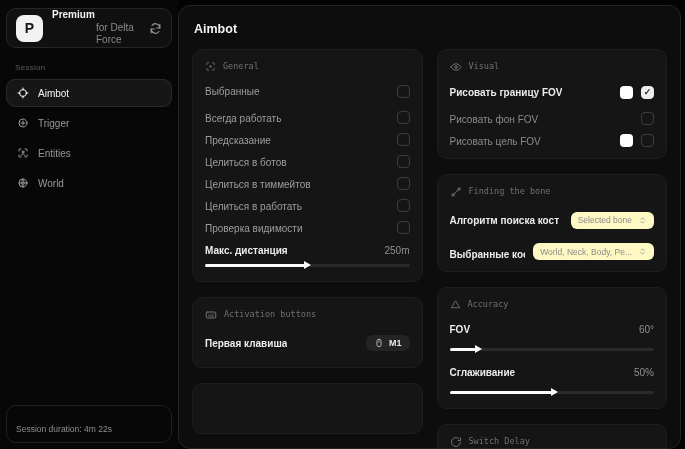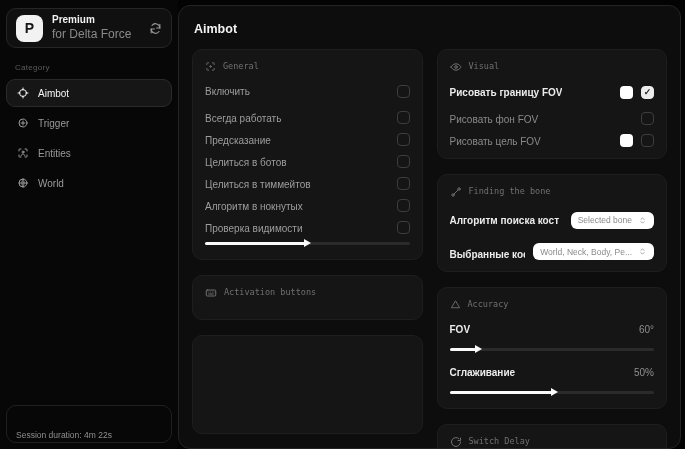--- a/index.html
+++ b/index.html
@@ -6,28 +6,28 @@
   html,body { width:685px; height:449px; overflow:hidden; }
   body { background:#030303; font-family:"Liberation Sans", sans-serif; color:#e8e8e8; }
   .app { display:flex; width:685px; height:449px; }
 
   
   .sidebar { width:178px; padding:8px 6px 6px 6px; display:flex; flex-direction:column; background:#070707; }
   .premium-card { display:flex; align-items:center; gap:9px; border:1px solid #262626; background:#101010; border-radius:10px; padding:6px 9px; height:40px; }
   .premium-logo { width:27px; height:27px; background:#f2f2f2; border-radius:8px; display:flex; align-items:center; justify-content:center; color:#161616; font-weight:bold; font-size:14px; }
   .premium-text { flex:1; line-height:1.25; }
   .premium-title { font-size:10px; font-weight:bold; color:#f2f2f2; }
-  .premium-sub { font-size:12px; color:#8a8a8a; }
+  .premium-sub { font-size:10px; color:#8a8a8a;margin-left:44px; }
   .icon-btn { color:#9a9a9a; display:flex; align-items:center; cursor:pointer; }
   .category-label { font-size:8px; color:#5c5c5c; margin:15px 0 7px 9px; letter-spacing:.3px; }
   .nav { display:flex; flex-direction:column; gap:2px; }
   .nav-item { display:flex; align-items:center; gap:9px; height:28px; padding:0 10px; border-radius:9px; font-size:10px; color:#9a9a9a; border:1px solid transparent; cursor:pointer; }
   .nav-item svg { flex:0 0 auto; }
   .nav-item.active { background:#161616; border-color:#2a2a2a; color:#f5f5f5; }
-  .session-card { margin-top:auto; border:1px solid #202020; border-radius:10px; height:38px; padding:2px 9px; display:flex; align-items:flex-end; }
+  .session-card { margin-top:auto; border:1px solid #202020; border-radius:10px; height:38px; padding:8px 9px; display:flex; align-items:flex-end; }
   .session-text { font-size:8.5px; color:#8f8f8f; }
 
   
   .main { flex:1; margin:5px 4px 0 0; background:#0d0d0d; border:1px solid #242424; border-radius:12px; padding:14px 13px; display:flex; flex-direction:column; overflow:hidden; }
   .main-title { font-size:12.5px; font-weight:bold; color:#f2f2f2; margin:2px 0 13px 2px; }
   .columns { display:flex; gap:14px; flex:1; min-height:0; }
   .col { flex:1; display:flex; flex-direction:column; gap:15px; min-width:0; }
 
   .panel { background:#151515; border:1px solid #1e1e1e; border-radius:10px; padding:11px 12px; }
   .panel-header { display:flex; align-items:flex-start; gap:7px; color:#707070; font-family:"DejaVu Sans Mono", monospace; font-size:8.5px; margin-bottom:9px; }
@@ -45,21 +45,21 @@
   .swatch { width:13px; height:13px; border-radius:4px; cursor:pointer; flex:0 0 auto; }
 
   .slider { position:relative; height:10px; margin-top:4px; cursor:pointer; }
   .slider-track { position:absolute; top:3.5px; left:0; right:0; height:3px; background:#2b2b2b; border-radius:2px; }
   .slider-fill { position:absolute; top:3.5px; left:0; height:3px; background:#fafafa; border-radius:2px; }
   .slider-fill::after { content:""; position:absolute; right:-6px; top:50%; transform:translateY(-50%); border-left:7px solid #fafafa; border-top:4px solid transparent; border-bottom:4px solid transparent; }
 
   .key-btn { display:flex; align-items:center; gap:5px; background:#242424; border-radius:7px; padding:3px 8px; font-size:9px; font-weight:bold; color:#e8e8e8; cursor:pointer; }
   .key-btn svg { color:#bdbdbd; }
 
-  .select-box { display:flex; align-items:center; gap:6px; background:#ffffff; border-radius:6px; padding:3.5px 7px; font-size:8.5px; color:#8a8a8a; max-width:128px; cursor:pointer; flex:0 0 auto; }
+  .select-box { display:flex; align-items:center; gap:6px; background:#fef9c3; border-radius:6px; padding:3.5px 7px; font-size:8.5px; color:#8a8a8a; max-width:128px; cursor:pointer; flex:0 0 auto; }
   .select-value { white-space:nowrap; overflow:hidden; text-overflow:ellipsis; }
   .select-box svg { flex:0 0 auto; color:#9a9a9a; }
 
   .empty-panel { flex:1; }
   svg { display:block; }
 </style>
 </head>
 <body>
 
 <div class="app">
@@ -76,21 +76,21 @@
       <span class="icon-btn">
         <svg width="13" height="13" viewBox="0 0 24 24" fill="none" stroke="currentColor" stroke-width="2" stroke-linecap="round">
           <path d="M20 11a8 8 0 0 0-14.5-4.5"></path>
             <path d="M4 13a8 8 0 0 0 14.5 4.5"></path>
           <path d="M20 4v7h-6"></path>
             <path d="M4 20v-7h6"></path>
         </svg>
       </span>
     </div>
 
-    <div class="category-label">Category</div>
+    <div class="category-label">Session</div>
 
     <div class="nav">
       <div class="nav-item active">
         <span>
           <svg width="12" height="12" viewBox="0 0 24 24" fill="none" stroke="currentColor" stroke-width="2" stroke-linecap="round">
             <circle cx="12" cy="12" r="7"></circle>
               <path d="M12 2v4M12 18v4M2 12h4M18 12h4"></path>
           </svg>
           </span>
         <span>Aimbot</span>
@@ -142,62 +142,76 @@
           <div class="panel-header">
             <span>
               <svg width="11" height="11" viewBox="0 0 24 24" fill="none" stroke="currentColor" stroke-width="2" stroke-linecap="round" stroke-linejoin="round">
                 <path d="M4 8V5a1 1 0 0 1 1-1h3M16 4h3a1 1 0 0 1 1 1v3M20 16v3a1 1 0 0 1-1 1h-3M8 20H5a1 1 0 0 1-1-1v-3"></path>
                 <circle cx="12" cy="12" r="1.6" fill="currentColor"></circle>
               </svg>
               </span>
             <span>General</span>
           </div>
           <div class="row">
-            <span class="row-label">Включить</span>
+            <span class="row-label">Выбранные</span>
             <span class="checkbox"></span>
           </div>
           <div class="row">
             <span class="row-label">Всегда работать</span>
             <span class="checkbox"></span>
           </div>
           <div class="row">
             <span class="row-label">Предсказание</span>
             <span class="checkbox"></span>
           </div>
           <div class="row">
             <span class="row-label">Целиться в ботов</span>
             <span class="checkbox"></span>
           </div>
           <div class="row">
             <span class="row-label">Целиться в тиммейтов</span>
             <span class="checkbox"></span>
           </div>
           <div class="row">
-            <span class="row-label">Алгоритм в нокнутых</span>
+            <span class="row-label">Целиться в работать</span>
             <span class="checkbox"></span>
           </div>
           <div class="row">
             <span class="row-label">Проверка видимости</span>
             <span class="checkbox"></span>
+          </div>
+          <div class="row">
+            <span class="row-label bright">Макс. дистанция</span>
+            <span class="row-value">250m</span>
           </div>
           <div class="slider">
             <div class="slider-track"></div>
             <div class="slider-fill" style="width: 49%;"></div>
           </div>
         </div>
 
         <div class="panel">
           <div class="panel-header">
             <span>
               <svg width="12" height="12" viewBox="0 0 24 24" fill="none" stroke="currentColor" stroke-width="2" stroke-linecap="round">
                 <rect x="2.5" y="6" width="19" height="12" rx="2"></rect>
                   <path d="M6.5 10h.01M10.5 10h.01M14.5 10h.01M18 10h.01M7.5 14h9"></path>
               </svg>
               </span>
             <span>Activation buttons</span>
+          </div>
+          <div class="row" style="min-height:26px">
+            <span class="row-label bright">Первая клавиша</span>
+            <span class="key-btn">
+              <svg width="10" height="10" viewBox="0 0 24 24" fill="none" stroke="currentColor" stroke-width="2.2" stroke-linecap="round">
+                <rect x="7" y="3" width="10" height="18" rx="5"></rect>
+                  <path d="M12 7v3"></path>
+              </svg>
+              <span>M1</span>
+            </span>
           </div>
         </div>
 
         <div class="panel empty-panel"></div>
       </div>
 
       <div class="col">
 
         <div class="panel">
           <div class="panel-header">

